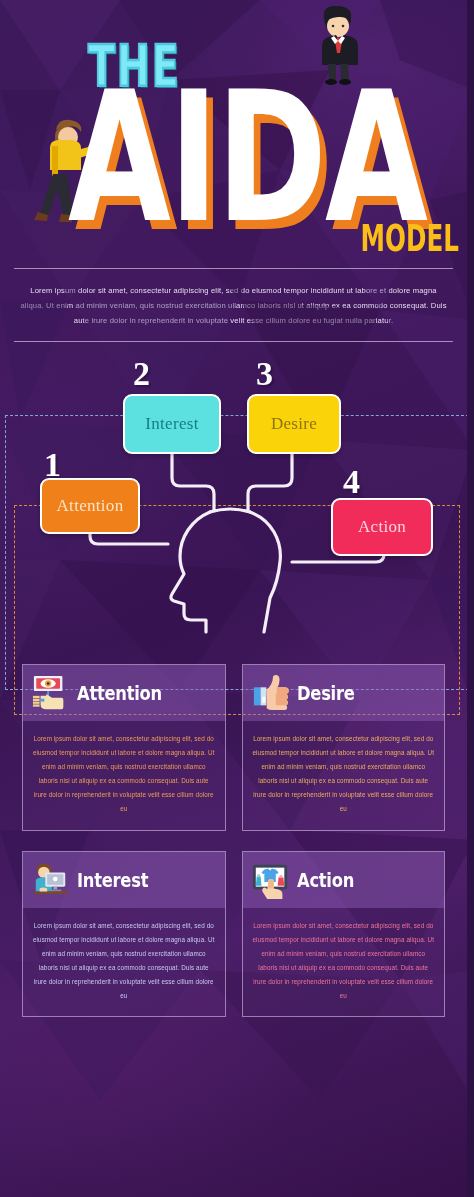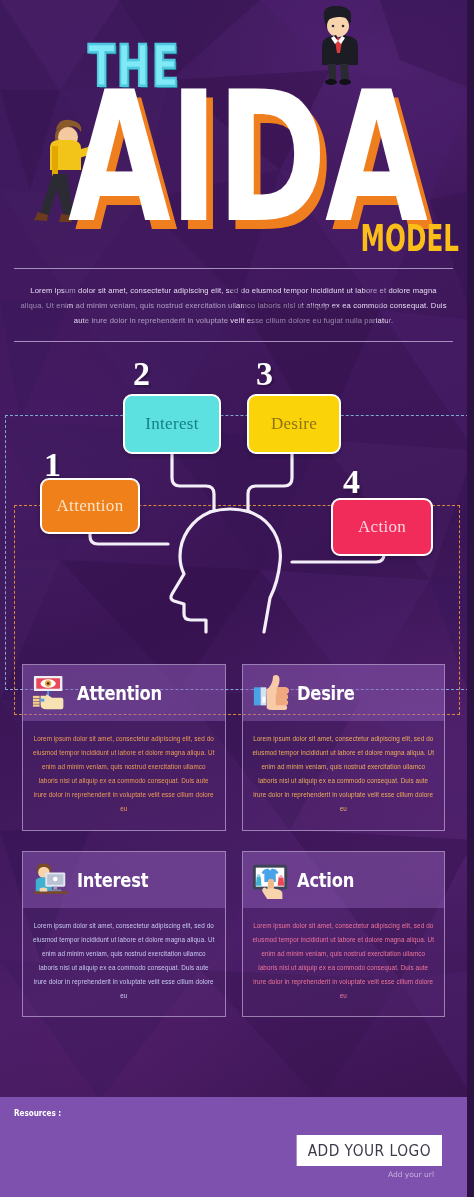--- a/index.html
+++ b/index.html
@@ -384,19 +384,14 @@
             <path d="M17 22 q0 -3 3 -3 q3 0 3 3 l0 7 l-6 0z" fill="#f0b98a"></path>
           </svg>
           <div class="card-title">Action</div>
         </div>
         <p class="card-body">Lorem ipsum dolor sit amet, consectetur adipiscing elit, sed do eiusmod tempor incididunt ut labore et dolore magna aliqua. Ut enim ad minim veniam, quis nostrud exercitation ullamco laboris nisi ut aliquip ex ea commodo consequat. Duis aute irure dolor in reprehenderit in voluptate velit esse cillum dolore eu</p>
       </div>
 
     </div>
   </div>
 
-  <div class="footer">
-    <div class="res">Resources :</div>
-    <div class="logo-box">ADD YOUR LOGO</div>
-    <div class="logo-url">Add your url</div>
-  </div>
 
 </div>
 
 </body></html>

